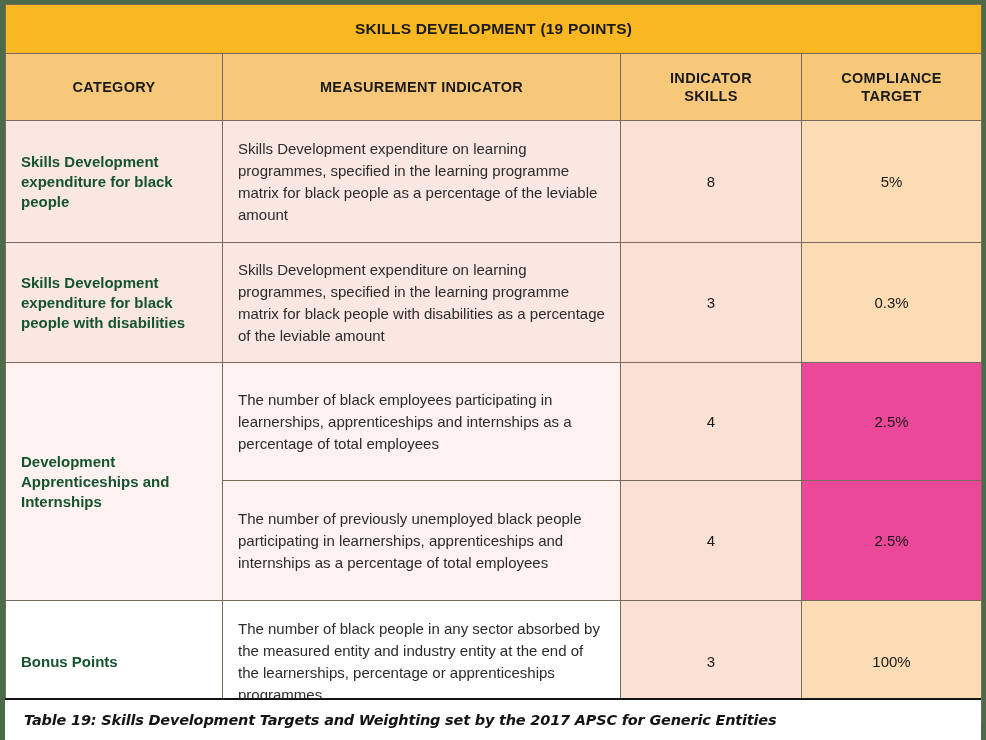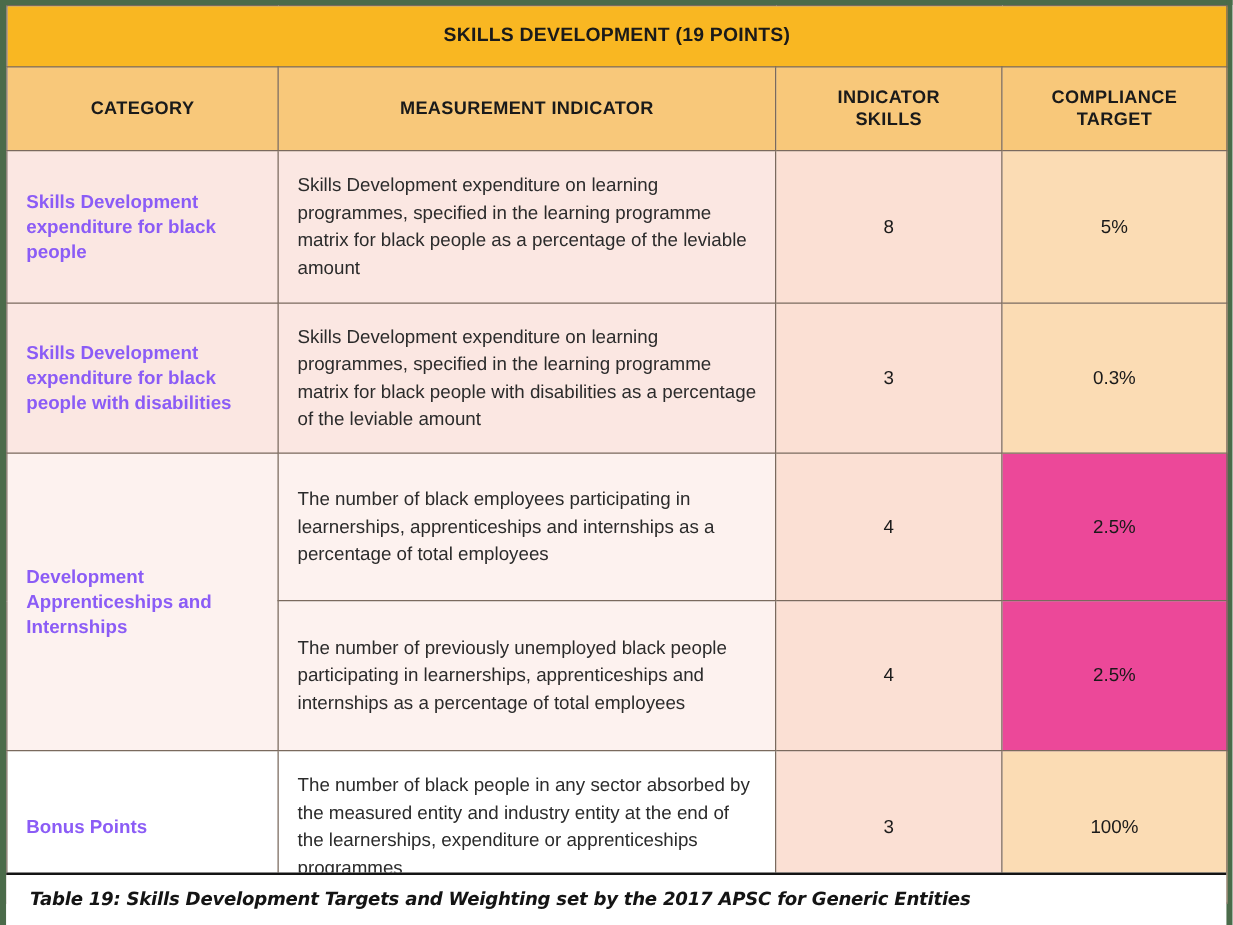--- a/index.html
+++ b/index.html
@@ -73,21 +73,21 @@
     line-height: 1.25;
     height: 57px;
     padding: 4px 6px;
     border-color: #8a7a5a;
   }
 
   
   .cat-cell {
     font-size: 15px;
     font-weight: 700;
-    color: #8b5cf6;
+    color: #14532d;
     line-height: 1.32;
     padding: 10px 12px 10px 12px;
     text-align: left;
   }
   .ind-cell {
     font-size: 15px;
     font-weight: 400;
     color: #2b2b2b;
     line-height: 1.45;
     padding: 10px 14px 10px 14px;
@@ -194,21 +194,21 @@
         </tr>
 
         <tr class="tint-b" style="height:120px;">
           <td class="ind-cell">The number of previously unemployed black people participating in learnerships, apprenticeships and internships as a percentage of total employees</td>
           <td class="num-cell">4</td>
           <td class="tgt-cell">2.5%</td>
         </tr>
 
         <tr class="tint-c" style="height:122px;">
           <td class="cat-cell">Bonus Points</td>
-          <td class="ind-cell">The number of black people in any sector absorbed by the measured entity and industry entity at the end of the learnerships, expenditure or apprenticeships programmes</td>
+          <td class="ind-cell">The number of black people in any sector absorbed by the measured entity and industry entity at the end of the learnerships, percentage or apprenticeships programmes</td>
           <td class="num-cell">3</td>
           <td class="tgt-cell">100%</td>
         </tr>
       </tbody>
     </table>
   </div>
 
   <div class="caption-bar">
     <div class="caption-text">Table 19: Skills Development Targets and Weighting set by the 2017 APSC for Generic Entities</div>
   </div>

